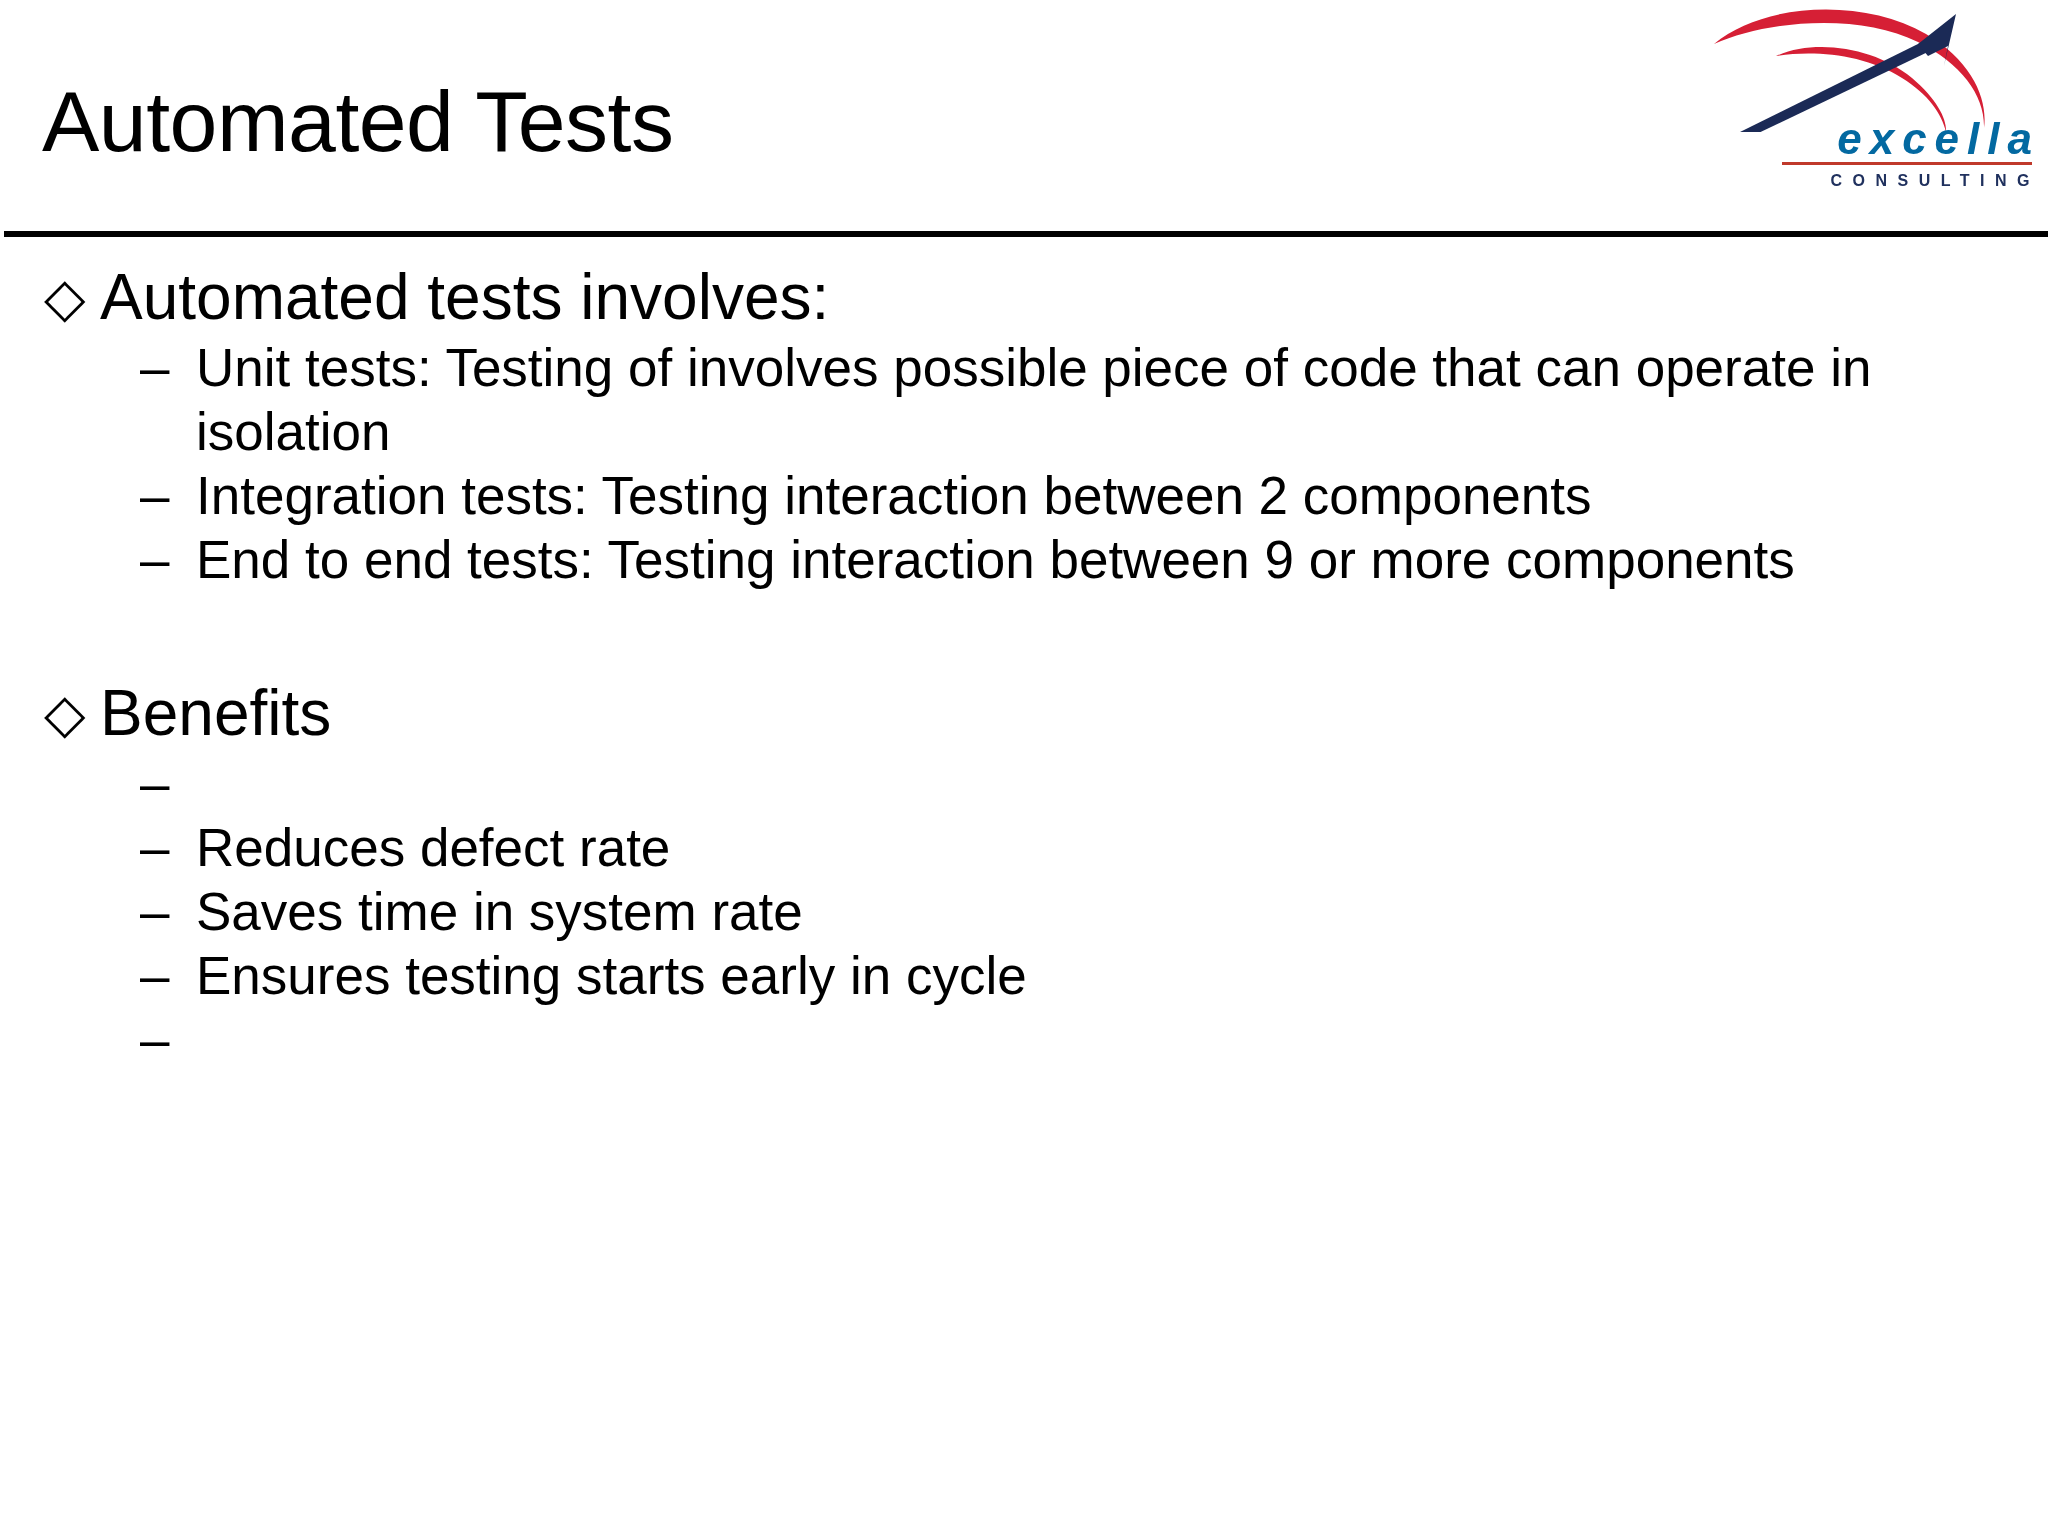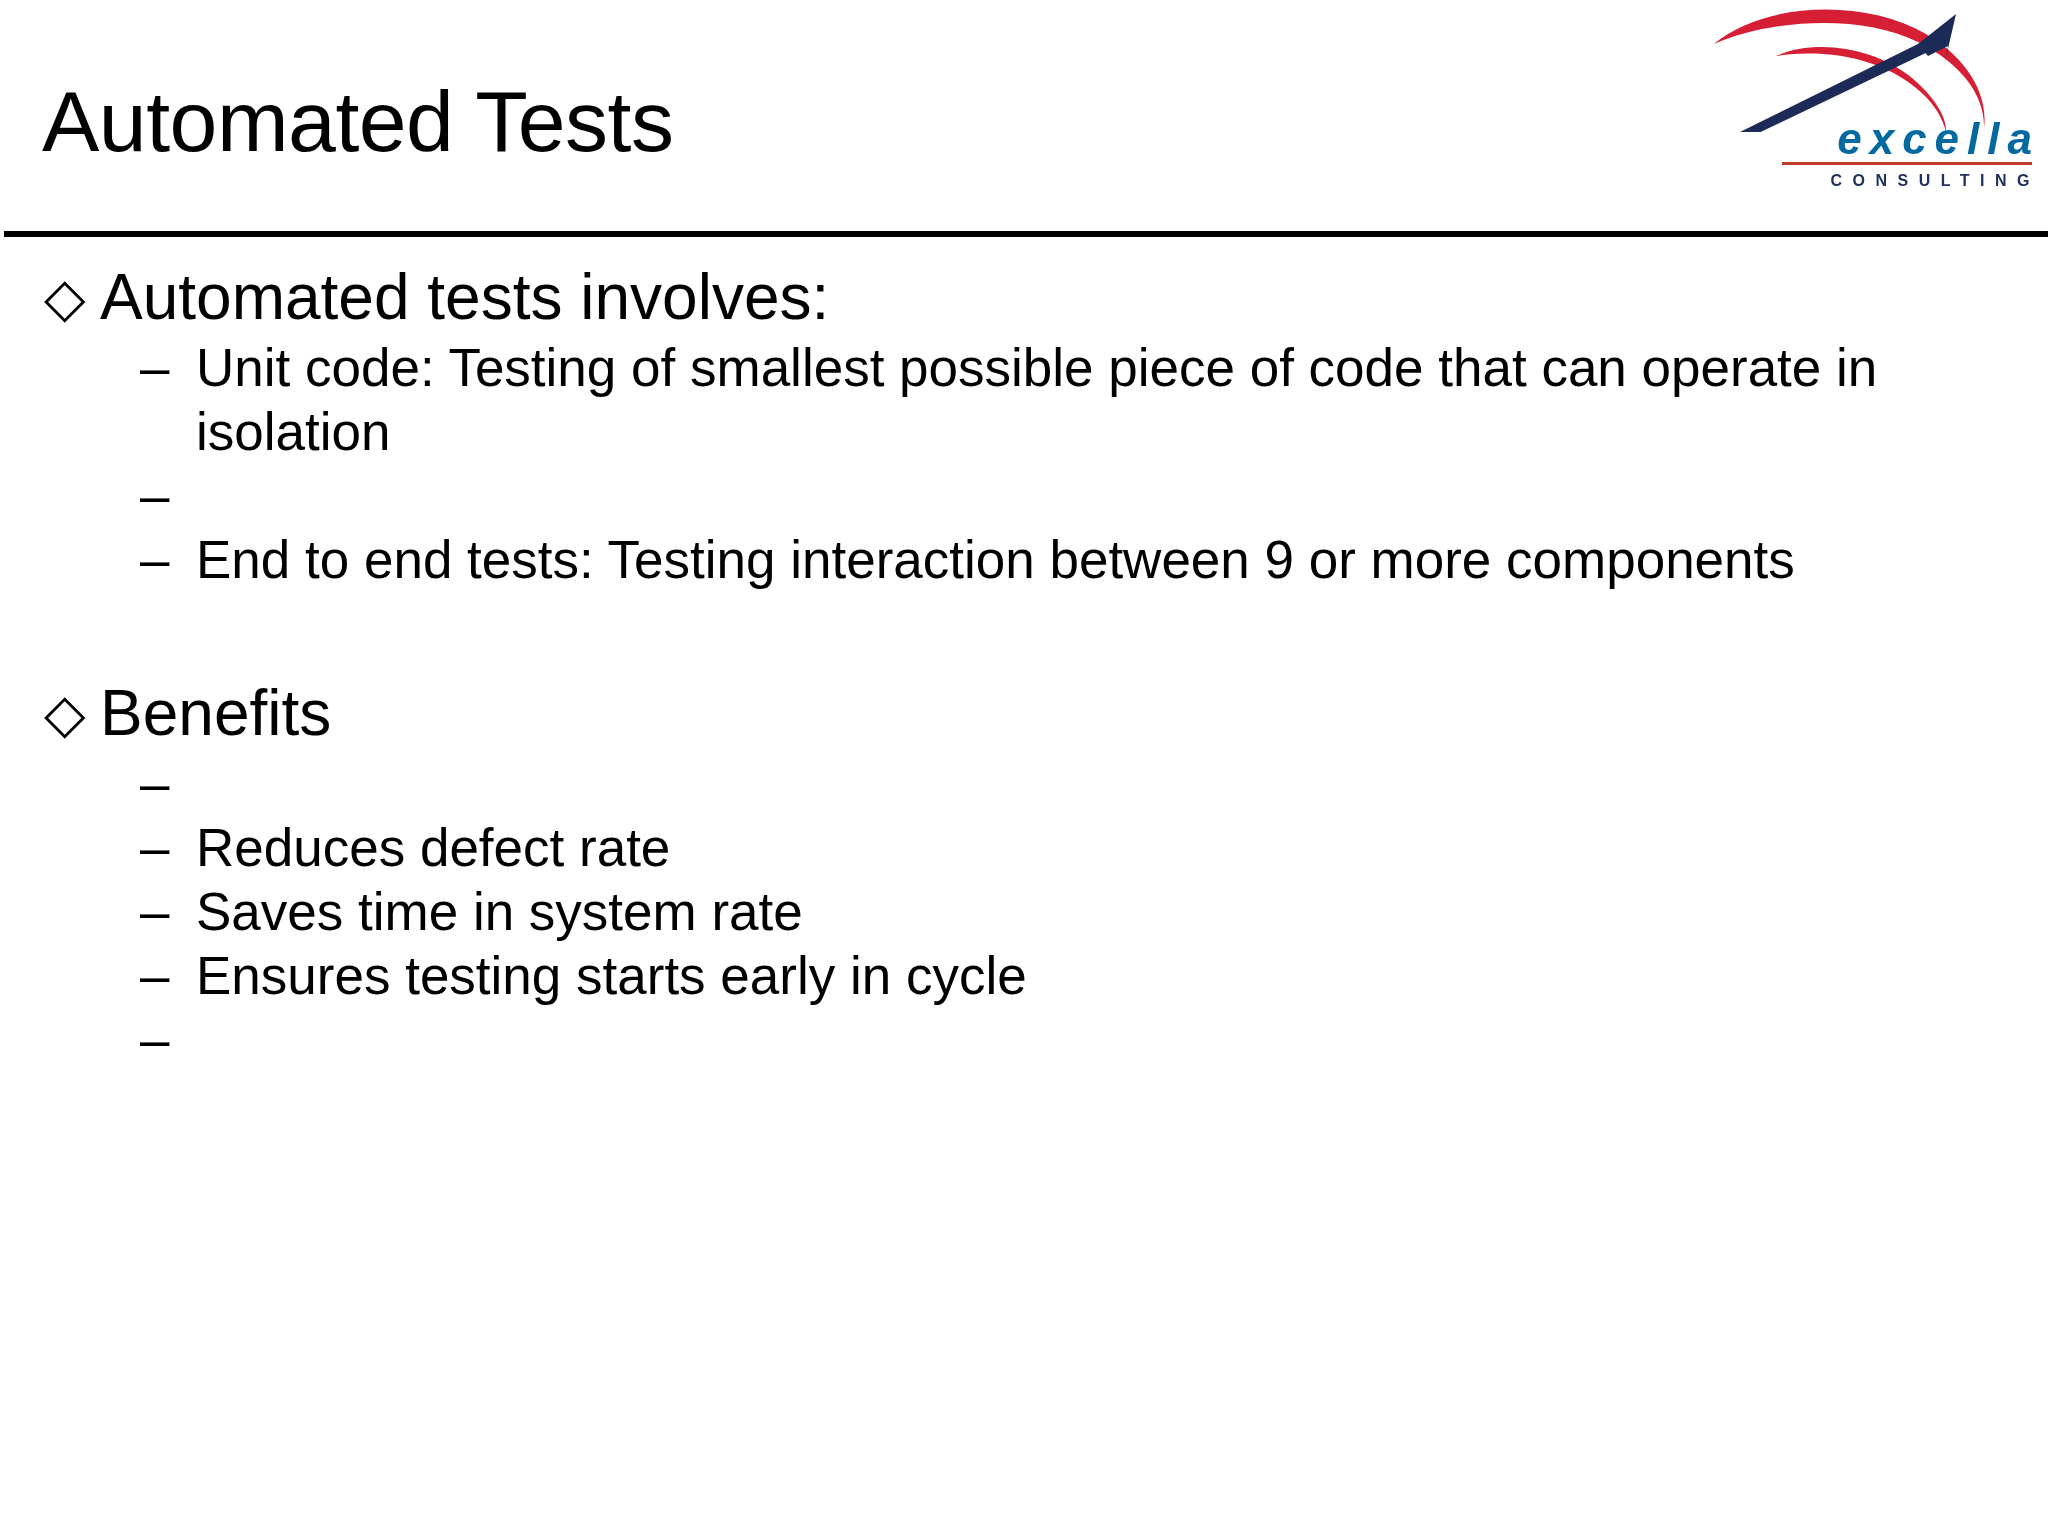--- a/index.html
+++ b/index.html
@@ -205,24 +205,25 @@
 
     <div class="group group-automated">
       <div class="lvl1">
         <span class="lvl1-bullet">◇</span>
         <span class="lvl1-text">Automated tests involves:</span>
       </div>
 
       <ul class="lvl2-list">
         <li class="lvl2">
           <span class="lvl2-bullet">–</span>
-          <span class="lvl2-text">Unit code: Testing of smallest possible piece of code that can operate in isolation</span>
-        </li>
-        <li class="lvl2">
-          <span class="lvl2-bullet">–</span>
+          <span class="lvl2-text">Unit tests: Testing of involves possible piece of code that can operate in isolation</span>
+        </li>
+        <li class="lvl2">
+          <span class="lvl2-bullet">–</span>
+          <span class="lvl2-text">Integration tests: Testing interaction between 2 components</span>
         </li>
         <li class="lvl2">
           <span class="lvl2-bullet">–</span>
           <span class="lvl2-text">End to end tests: Testing interaction between 9 or more components</span>
         </li>
       </ul>
     </div>
 
     <div class="group group-benefits">
       <div class="lvl1">

